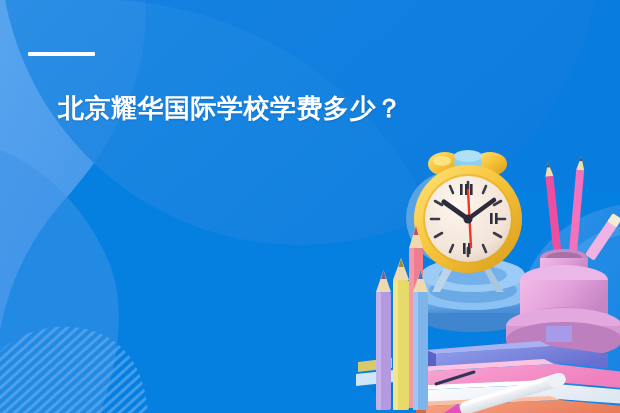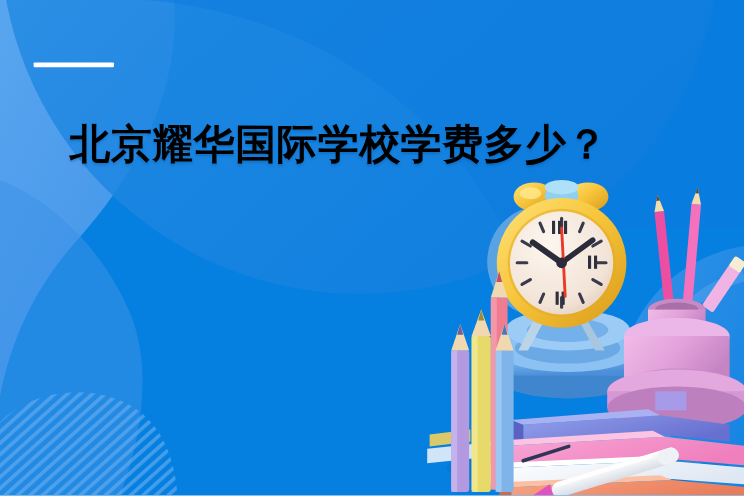--- a/index.html
+++ b/index.html
@@ -26,26 +26,26 @@
     left: 28px;
     top: 52px;
     width: 67px;
     height: 4px;
     background: #ffffff;
     border-radius: 1px;
   }
   .poster-title {
     position: absolute;
     left: 58px;
-    top: 101px;
+    top: 88px;
     margin: 0;
-    font-size: 34px;
+    font-size: 26px;
     line-height: 40px;
     font-weight: bold;
-    color: #000000;
+    color: #ffffff;
     letter-spacing: 0.5px;
     white-space: nowrap;
     text-shadow: 0 1px 2px rgba(0,60,130,0.28);
   }
   .illustration {
     position: absolute;
     left: 340px;
     top: 140px;
     width: 280px;
     height: 273px;

